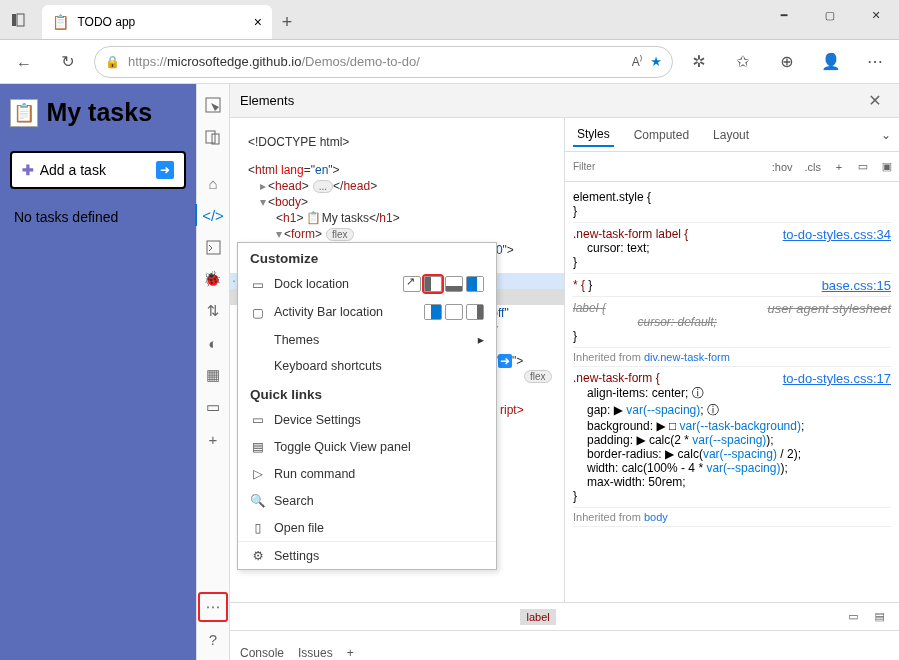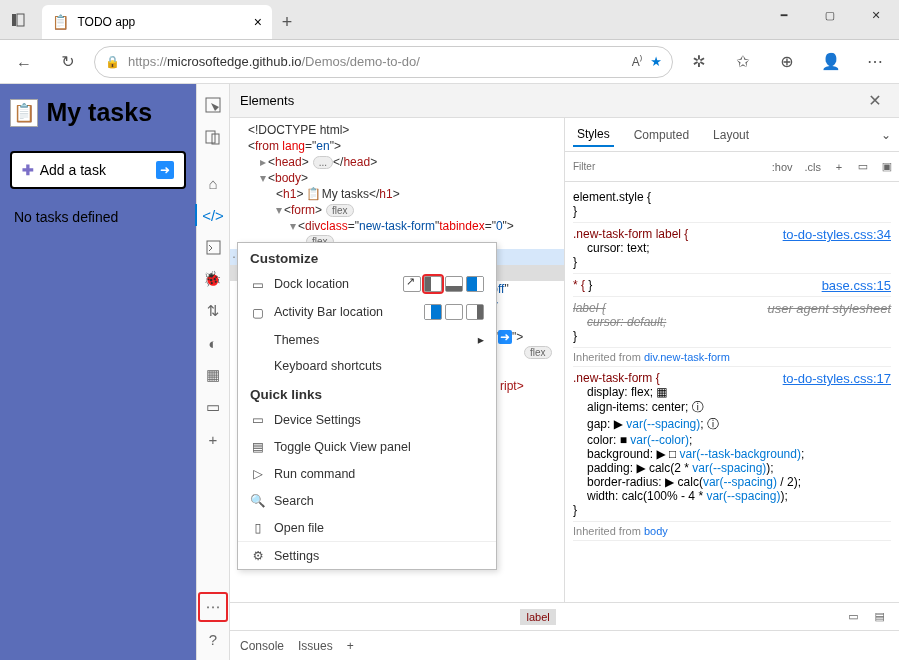--- a/index.html
+++ b/index.html
@@ -35,21 +35,21 @@
 .ab-item.active::before { content: ""; position: absolute; left: -3px; top: 4px; bottom: 4px; width: 2px; background: #0078d4; }
 .ab-spacer { flex: 1; }
 .ab-more { outline: 2px solid #e8262a; outline-offset: -2px; }
 .devtools { flex: 1; display: flex; flex-direction: column; overflow: hidden; }
 .dt-tabbar { height: 34px; border-bottom: 1px solid #ddd; display: flex; align-items: center; padding: 0 10px; font-size: 13px; background: #f3f3f3; }
 .dt-tabbar .close { margin-left: auto; width: 28px; height: 28px; display: flex; align-items: center; justify-content: center; font-size: 16px; color: #666; }
 .dt-body { flex: 1; display: flex; overflow: hidden; position: relative; }
 .dom-panel { width: 335px; border-right: 1px solid #ddd; font-family: Consolas, monospace; font-size: 12px; color: #333; padding: 4px 0; overflow: hidden; position: relative; }
 .dom-line { white-space: nowrap; padding: 1px 0 1px 10px; display: flex; align-items: center; }
 .dom-line .gutter { width: 8px; display: inline-block; color: #888; }
-.ind1 { padding-left: 18px; } .ind2 { padding-left: 30px; } .ind3 { padding-left: 46px; } .ind4 { padding-left: 60px; } .ind5 { padding-left: 72px; }
+.ind1 { padding-left: 18px; margin-top: 12px; } .ind2 { padding-left: 30px; } .ind3 { padding-left: 46px; } .ind4 { padding-left: 60px; } .ind5 { padding-left: 72px; }
 .tag { color: #a31515; }
 .attr-n { color: #e50000; }
 .attr-v { color: #0451a5; }
 .text-tok { color: #333; }
 .flex-chip { background: #eee; border: 1px solid #ccc; border-radius: 8px; padding: 0 5px; font-size: 10px; color: #666; margin-left: 4px; }
 .dom-hl { background: #d6e7fa; }
 .dom-sel { background: #ddd; }
 .dom-more { color: #888; position: absolute; left: 2px; }
 .styles-panel { flex: 1; display: flex; flex-direction: column; overflow: hidden; }
 .styles-tabs { height: 34px; border-bottom: 1px solid #ddd; display: flex; align-items: center; padding: 0 8px; gap: 16px; font-size: 12px; color: #555; }
@@ -59,27 +59,27 @@
 .filter-row { height: 30px; border-bottom: 1px solid #ddd; display: flex; align-items: center; font-size: 11px; color: #666; }
 .filter-row input { border: none; outline: none; padding: 0 8px; flex: 1; font-size: 10px; }
 .filter-row .chip { padding: 0 6px; }
 .filter-row .ico { width: 24px; text-align: center; }
 .css-body { flex: 1; overflow: hidden; font-family: Consolas, monospace; font-size: 12px; padding: 4px 8px; }
 .rule { border-bottom: 1px solid #eee; padding: 4px 0; }
 .sel { color: #800000; }
 .src { float: right; color: #1a73e8; text-decoration: underline; font-size: 13px; }
 .prop { padding-left: 14px; }
 .varlink { color: #0078d4; }
-.strike { text-decoration: line-through; color: #888; font-style: italic; }
+.strike { text-decoration: line-through; color: #888; font-style: italic; text-align: center; }
 .inherited { color: #888; font-size: 11px; padding: 3px 0; border-bottom: 1px solid #eee; }
 .inherited .link { color: #1a73e8; }
 .breadcrumb { height: 28px; border-top: 1px solid #ddd; display: flex; align-items: center; font-size: 11px; color: #666; padding: 0 8px; gap: 4px; }
 .breadcrumb .crumb { padding: 2px 6px; }
 .breadcrumb .crumb.sel { background: #ddd; }
-.drawer { height: 30px; border-top: 1px solid #ddd; display: flex; align-items: center; font-size: 12px; padding: 0 10px; gap: 14px; color: #555; }
+.drawer { height: 30px; border-top: 1px solid #ddd; display: flex; align-items: flex-end; font-size: 12px; padding: 0 10px; gap: 14px; color: #555; }
 .drawer .spacer { flex: 1; }
 .popup { position: absolute; left: 7px; bottom: 32px; width: 260px; background: #fff; border: 1px solid #bbb; box-shadow: 2px 2px 6px rgba(0,0,0,0.15); font-size: 12.5px; color: #333; z-index: 50; }
 .popup-sec-title { padding: 8px 12px 4px; font-weight: 600; font-size: 13.5px; }
 .popup-item { padding: 6px 12px; display: flex; align-items: center; gap: 8px; }
 .popup-item .pi-ico { width: 16px; text-align: center; color: #555; }
 .popup-item .pi-label { flex: 1; }
 .popup-item .pi-tail { display: flex; gap: 3px; align-items: center; }
 .dock-opt { width: 18px; height: 16px; border: 1px solid #999; border-radius: 2px; display: inline-block; position: relative; }
 .dock-opt.undock::after { content: "↗"; position: absolute; left: 2px; top: -2px; font-size: 11px; }
 .dock-opt.left::after { content: ""; position: absolute; left: 0; top: 0; bottom: 0; width: 6px; background: #666; }
@@ -183,21 +183,21 @@
       <span>Elements</span>
       <span class="close">✕</span>
     </div>
     <div class="dt-body">
 
       <div class="dom-panel">
         <div class="dom-line ind1">
             <span class="text-tok">&lt;!DOCTYPE html&gt;</span>
           </div>
         <div class="dom-line ind1">
-            <span>&lt;<span class="tag">from</span> <span class="attr-n">lang</span>="<span class="attr-v">en</span>"&gt;</span>
+            <span>&lt;<span class="tag">html</span> <span class="attr-n">lang</span>="<span class="attr-v">en</span>"&gt;</span>
           </div>
         <div class="dom-line ind2"><span class="gutter">▸</span>&lt;<span class="tag">head</span>&gt;<span class="flex-chip">...</span>&lt;/<span class="tag">head</span>&gt;</div>
         <div class="dom-line ind2"><span class="gutter">▾</span>&lt;<span class="tag">body</span>&gt;</div>
         <div class="dom-line ind3">&lt;<span class="tag">h1</span>&gt; 📋 <span>My tasks</span>&lt;/<span class="tag">h1</span>&gt;</div>
         <div class="dom-line ind3"><span class="gutter">▾</span>&lt;<span class="tag">form</span>&gt;<span class="flex-chip">flex</span></div>
         <div class="dom-line ind4"><span class="gutter">▾</span>&lt;<span class="tag">div</span> <span class="attr-n">class</span>="<span class="attr-v">new-task-form</span>" <span class="attr-n">tabindex</span>="<span class="attr-v">0</span>"&gt;</div>
         <div class="dom-line ind5">
             <span class="flex-chip">flex</span>
           </div>
         <div class="dom-line ind5 dom-hl" style="position:relative;"><span class="dom-more">⋯</span>&lt;<span class="tag">label</span> <span class="attr-n">for</span>="<span class="attr-v">new-task</span>"&gt;<span style="color:#7b6fc7;">✚</span> <span>Add a task</span></div>
@@ -250,28 +250,27 @@
           <div class="rule">
             <span class="src strike">user agent stylesheet</span>
             <span class="sel strike">label {</span>
             <div class="prop strike">cursor: default;</div>
             }
           </div>
           <div class="inherited"><span>Inherited from</span> <span class="link">div.new-task-form</span></div>
           <div class="rule">
             <span class="src">to-do-styles.css:17</span>
             <span class="sel">.new-task-form {</span>
-            <div class="prop"><span>display: flex;</span> ▦</div>
             <div class="prop"><span>align-items: center;</span> ⓘ</div>
             <div class="prop"><span>gap: ▶ <span class="varlink">var(--spacing)</span>; ⓘ</span></div>
-            <div class="prop"><span>color: ■ <span class="varlink">var(--color)</span>;</span></div>
             <div class="prop"><span>background: ▶ □ <span class="varlink">var(--task-background)</span>;</span></div>
             <div class="prop"><span>padding: ▶ calc(2 * <span class="varlink">var(--spacing)</span>);</span></div>
             <div class="prop"><span>border-radius: ▶ calc(<span class="varlink">var(--spacing)</span> / 2);</span></div>
             <div class="prop"><span>width: calc(100% - 4 * <span class="varlink">var(--spacing)</span>);</span></div>
+            <div class="prop">max-width: 50rem;</div>
             }
           </div>
           <div class="inherited"><span>Inherited from</span> <span class="link">body</span></div>
         </div>
       </div>
 
       <div class="popup">
         <div class="popup-sec-title">Customize</div>
         <div class="popup-item">
           <span class="pi-ico">▭</span>

